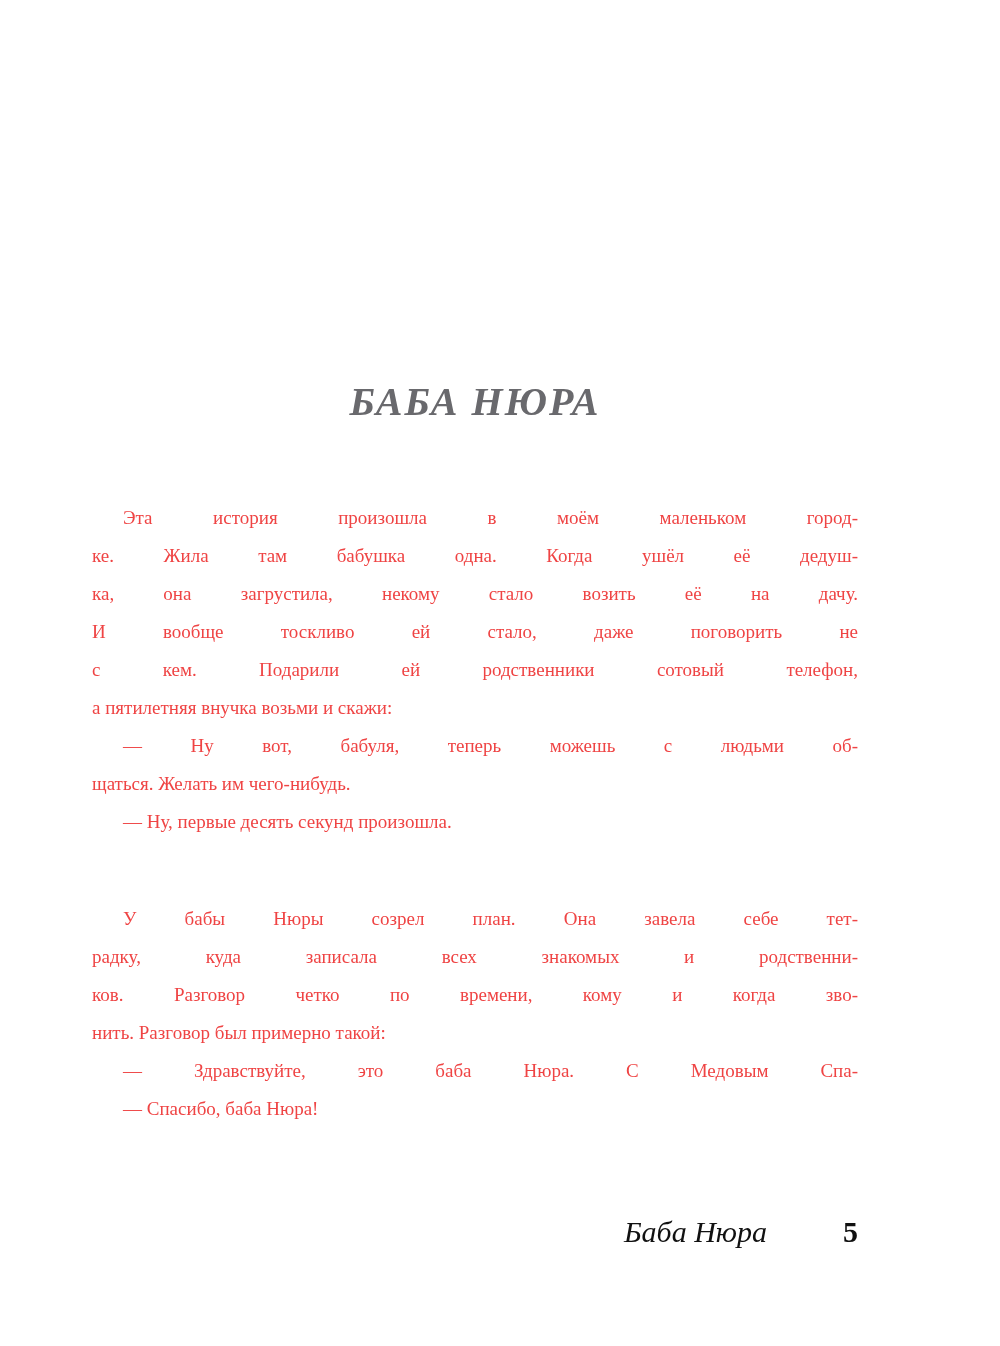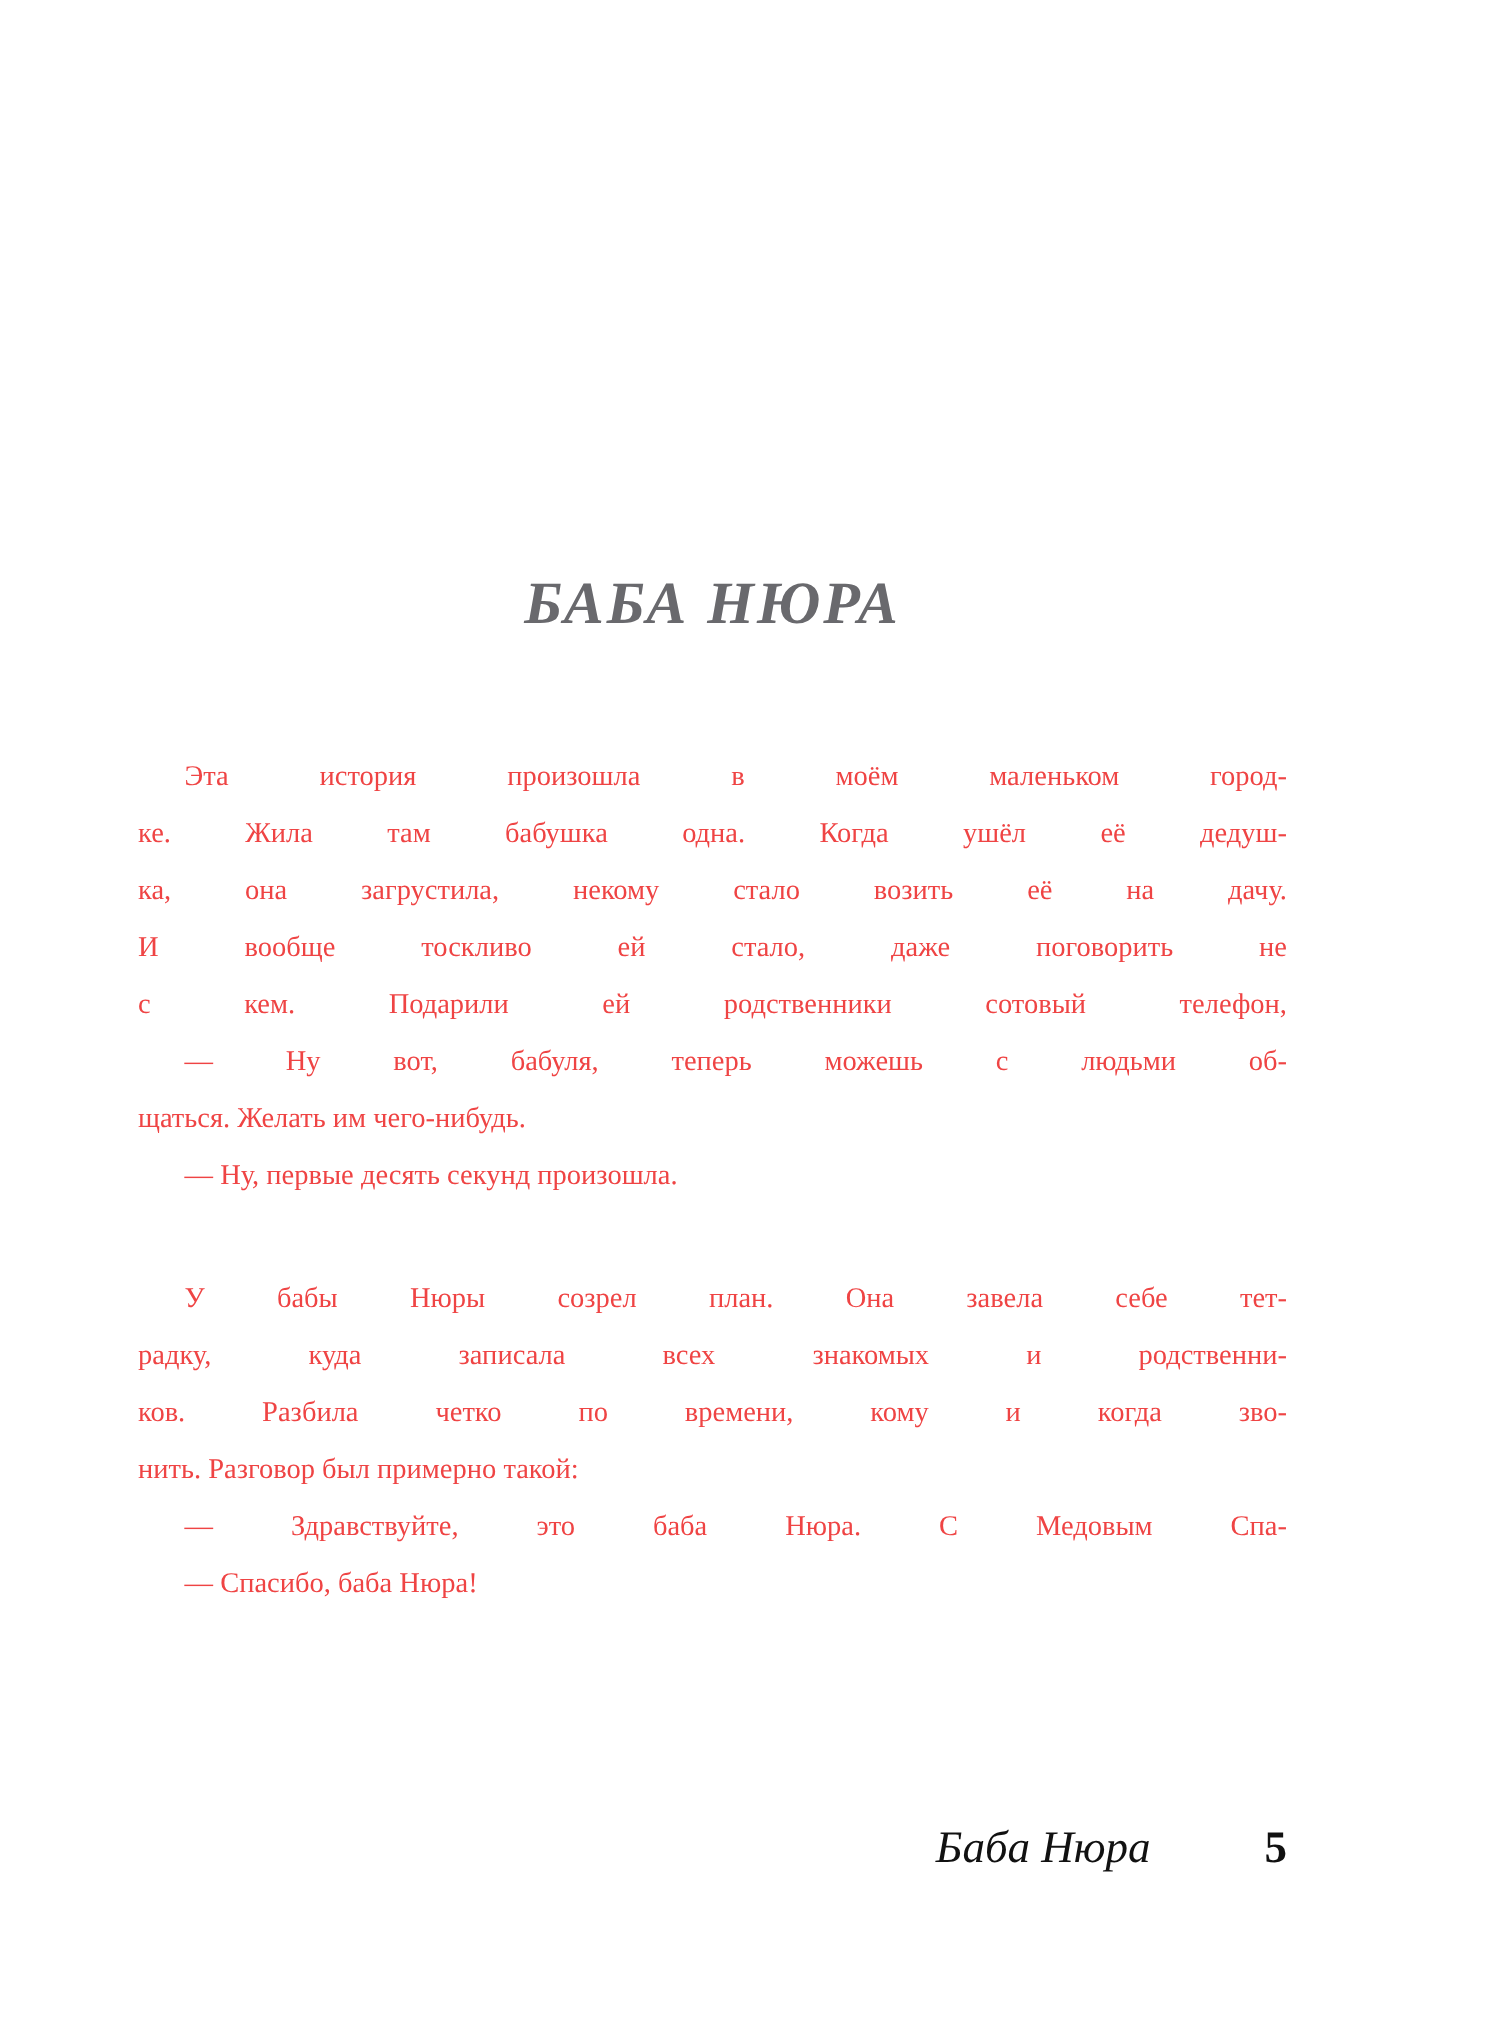--- a/index.html
+++ b/index.html
@@ -44,21 +44,21 @@
     line-height: 38px;
     height: 38px;
     white-space: normal;
     color: #ef4444;
   }
   .line.just {
     text-align: justify;
     text-align-last: justify;
   }
   .line.indent { padding-left: 31px; }
-  .line.gap { margin-top: 44px; }
+  .line.gap { margin-top: 59px; }
   .footer {
     position: absolute;
     top: 1213px;
     left: 0;
     width: 766px;
     display: flex;
     justify-content: flex-end;
     align-items: baseline;
     color: #111111;
   }
@@ -79,26 +79,27 @@
 
 <div class="page">
   <div class="chapter-title">БАБА НЮРА</div>
 
   <div class="body-text">
       <div class="line indent just">Эта история произошла в моём маленьком город-</div>
       <div class="line just">ке. Жила там бабушка одна. Когда ушёл её дедуш-</div>
       <div class="line just">ка, она загрустила, некому стало возить её на дачу.</div>
       <div class="line just">И вообще тоскливо ей стало, даже поговорить не</div>
       <div class="line just">с кем. Подарили ей родственники сотовый телефон,</div>
+      <div class="line">а пятилетняя внучка возьми и скажи:</div>
       <div class="line indent just">— Ну вот, бабуля, теперь можешь с людьми об-</div>
       <div class="line">щаться. Желать им чего-нибудь.</div>
       <div class="line indent">— Ну, первые десять секунд произошла.</div>
       <div class="line indent just gap">У бабы Нюры созрел план. Она завела себе тет-</div>
       <div class="line just">радку, куда записала всех знакомых и родственни-</div>
-      <div class="line just">ков. Разбила четко по времени, кому и когда зво-</div>
+      <div class="line just">ков. Разговор четко по времени, кому и когда зво-</div>
       <div class="line">нить. Разговор был примерно такой:</div>
       <div class="line indent just">— Здравствуйте, это баба Нюра. С Медовым Спа-</div>
       <div class="line indent">— Спасибо, баба Нюра!</div>
     </div>
 
   <div class="footer">
     <span class="running-title">Баба Нюра</span>
     <span class="page-number">5</span>
   </div>
 </div>

